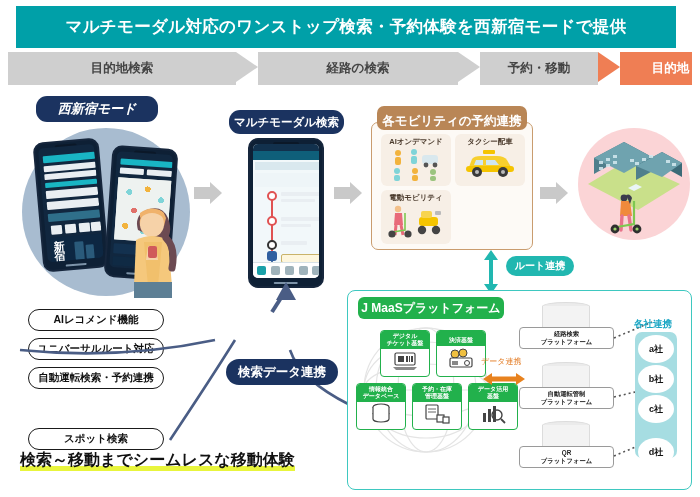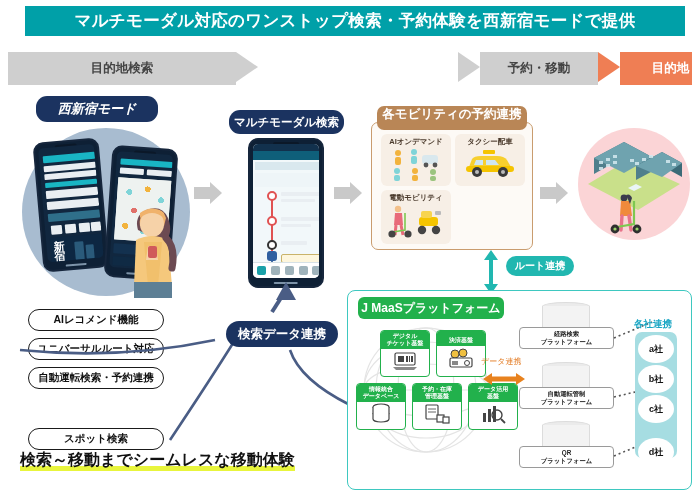--- a/index.html
+++ b/index.html
@@ -6,22 +6,22 @@
   body {
     width: 700px; height: 497px;
     background: #ffffff;
     font-family: "Liberation Sans", "DejaVu Sans", sans-serif;
     overflow: hidden; position: relative;
   }
   #canvas { position: relative; width: 700px; height: 497px; }
 
   
   .header-banner {
-    position: absolute; left: 25px; top: 6px;
-    width: 660px; height: 30px;
+    position: absolute; left: 16px; top: 6px;
+    width: 660px; height: 42px;
     background: #00a0a8;
     display: flex; align-items: center; justify-content: center;
   }
   .header-banner span {
     color: #ffffff; font-size: 16.5px; font-weight: bold; letter-spacing: .3px;
   }
 
   
   .steps { position: absolute; left: 8px; top: 52px; width: 684px; height: 30px; }
   .step {
@@ -80,21 +80,21 @@
   .person-body { position: absolute; }
 
   
   .mob-box {
     position: absolute; border: 1.4px solid #c99c6e; border-radius: 7px;
     background: #fdfaf6;
   }
   .mob-title {
     position: absolute; background: #b98656; color: #fff; border-radius: 7px;
     font-size: 12.5px; font-weight: bold;
-    display: flex; align-items: flex-start; justify-content: center;
+    display: flex; align-items: flex-end; justify-content: center;
   }
   .mob-card {
     position: absolute; background: #f7efe6; border-radius: 6px;
     display: flex; flex-direction: column; align-items: center;
   }
   .mob-card .cap {
     font-size: 7.5px; font-weight: bold; color: #4a3a2c; margin-top: 3px;
     white-space: nowrap;
   }
 
@@ -121,21 +121,21 @@
     position: absolute; left: 20px; top: 450px;
     font-size: 16px; font-weight: bold; color: #111;
     padding-bottom: 1px;
     background: linear-gradient(transparent 72%, #e8f53c 72%, #e8f53c 94%, transparent 94%);
   }
 
   
   .badge-teal {
     position: absolute; background: #1b3360; color: #fff;
     border-radius: 999px; font-size: 12.5px; font-weight: bold;
-    display: flex; align-items: center; justify-content: center;
+    display: flex; align-items: center; justify-content: center; margin-top: 38px;
   }
   .badge-teal2 {
     position: absolute; background: #21b7b0; color: #fff;
     border-radius: 999px; font-size: 10px; font-weight: bold;
     display: flex; align-items: center; justify-content: center;
   }
 
   
   .maas-panel {
     position: absolute; border: 1.6px solid #3ec8c0; border-radius: 8px;
@@ -196,20 +196,23 @@
   </div>
 
   <div class="steps">
 
     <div class="step gray" style="left:0px; width:228px;">
       <span>目的地検索</span>
     </div>
     <div class="notch" style="left:228px;"></div>
     <div class="notch-in" style="left:228px;"></div>
 
+    <div class="step gray" style="left:250px; width:200px;">
+      <span>経路の検索</span>
+    </div>
     <div class="notch" style="left:450px;"></div>
     <div class="notch-in" style="left:450px;"></div>
 
     <div class="step gray" style="left:472px; width:118px;align-items:center;">
       <span>予約・移動</span>
     </div>
     <div class="notch" style="left:590px;"></div>
     <div class="notch-in orange" style="left:590px;"></div>
 
     <div class="step orange" style="left:612px; width:72px;">

